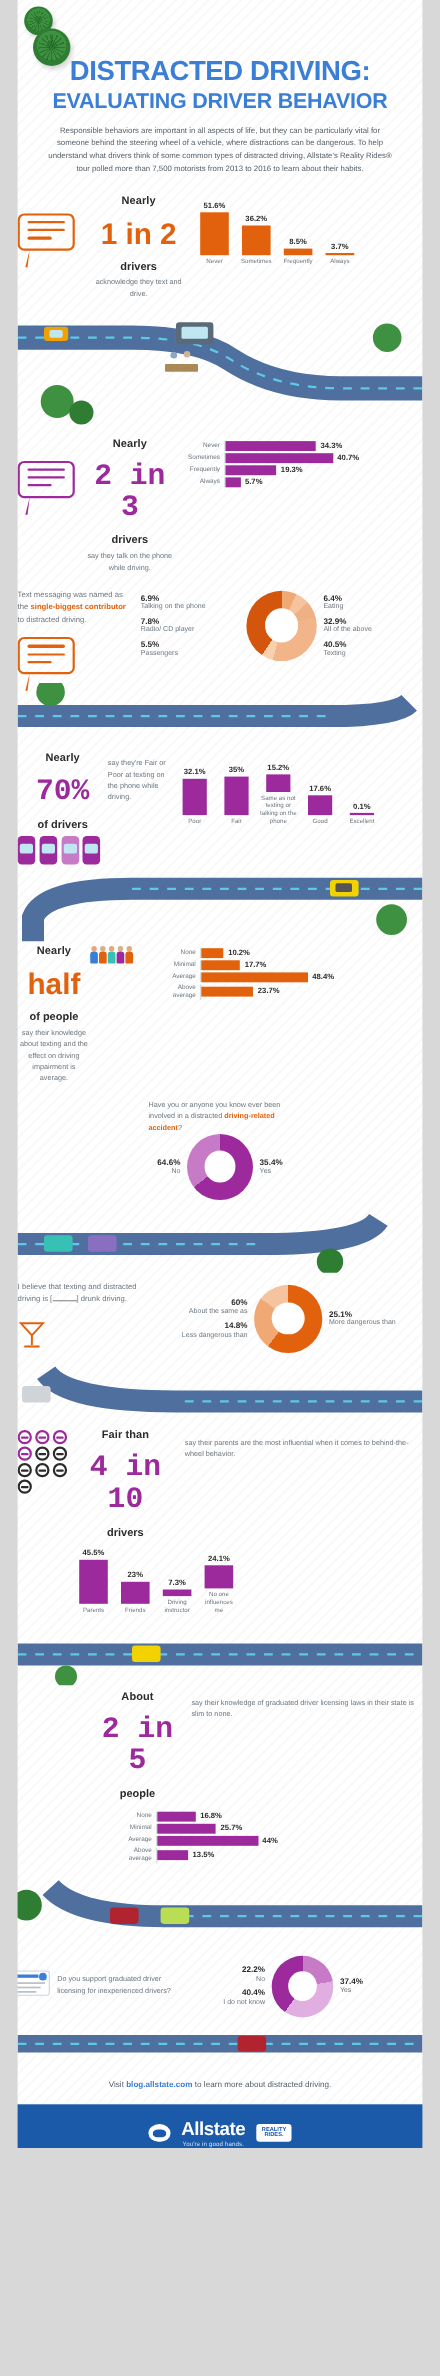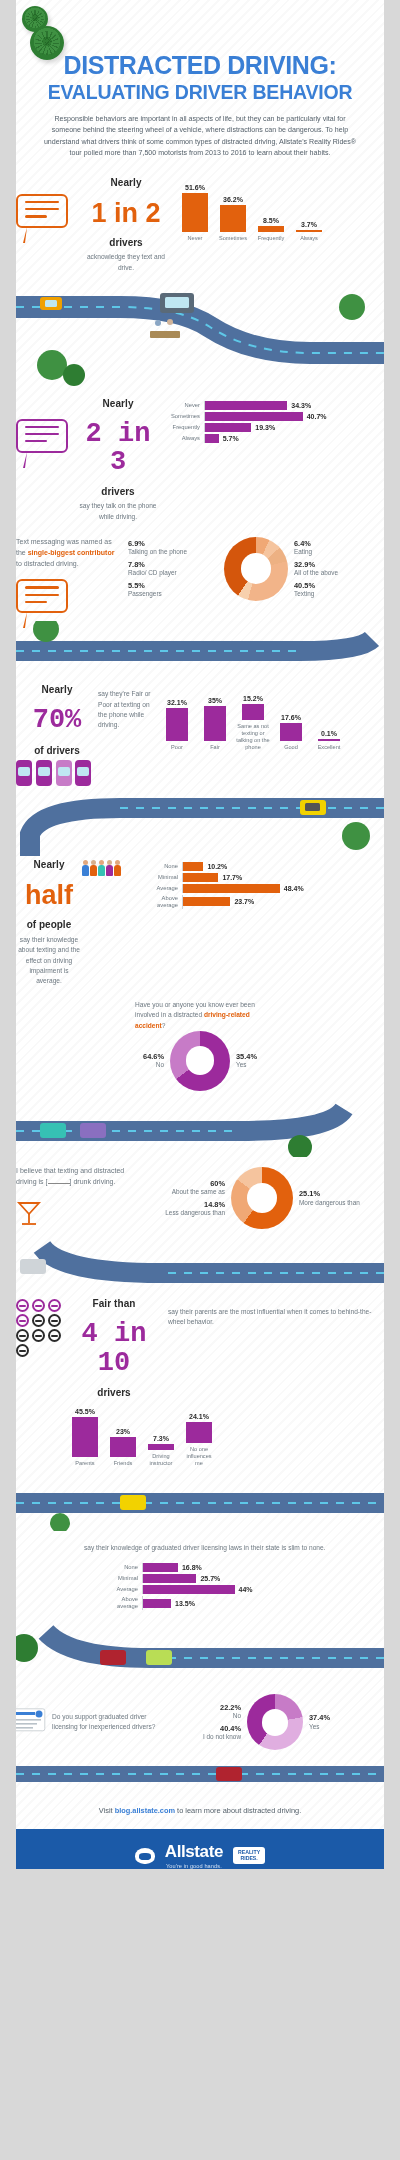--- a/index.html
+++ b/index.html
@@ -519,20 +519,27 @@
       <path d="M16 28 H384" stroke="#4f709e" stroke-width="20" fill="none"></path>
       <path d="M16 28 H384" stroke="#5ec8e8" stroke-width="2" fill="none" stroke-dasharray="8 8"></path>
       <rect x="120" y="20" width="26" height="15" rx="3" fill="#f2d200"></rect>
       <circle cx="60" cy="48" r="10" fill="#3f9142"></circle>
     </svg>
   </div>
 
   <div class="sec" style="padding:6px 16px 8px;">
     <div class="row" style="align-items:flex-start;">
       <div style="width:64px;"></div>
+      <div style="width:90px;">
+        <div class="big-stat">
+          <div class="nearly">About</div>
+          <div class="num purple">2 in 5</div>
+          <div class="who">people</div>
+        </div>
+      </div>
       <div style="flex:1;padding-left:4px;padding-top:6px;" class="cap">say their knowledge of graduated driver licensing laws in their state is slim to none.</div>
     </div>
     <div style="padding:8px 0 0 86px;" id="c9">
         <div class="hrow">
           <div class="lbl">None</div>
           <div class="hsep"></div>
           <div class="bar" style="width: 34.944px; background: rgb(156, 42, 156);"></div>
           <div class="val">16.8%</div>
         </div>
         <div class="hrow">

